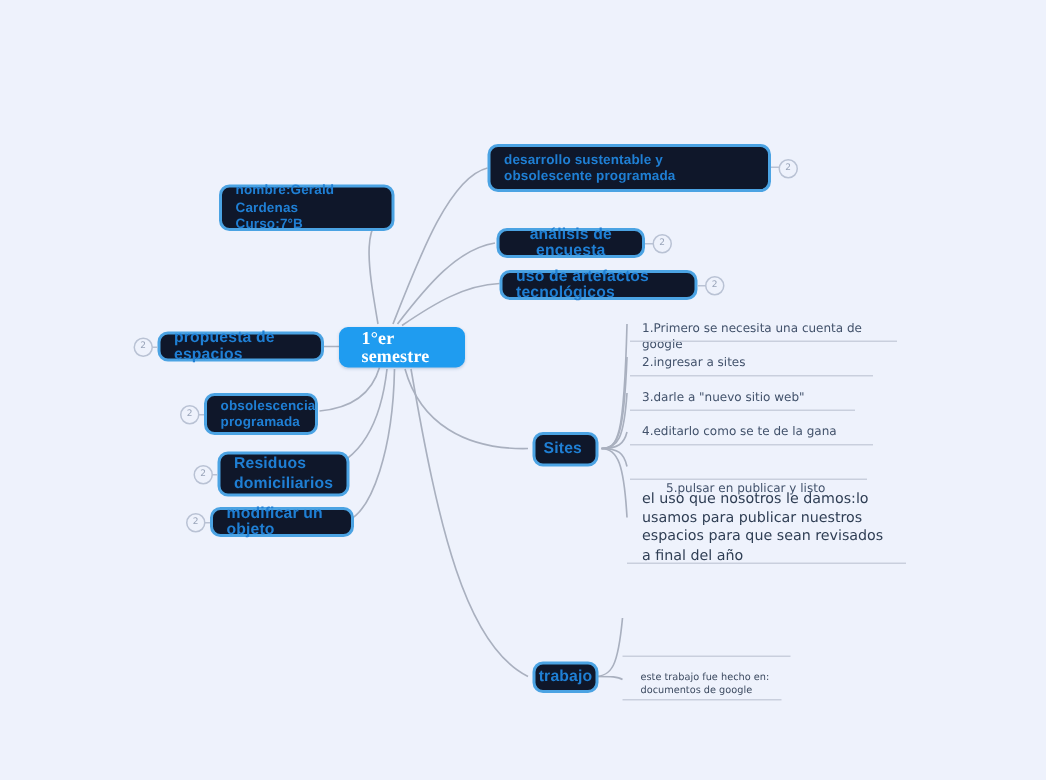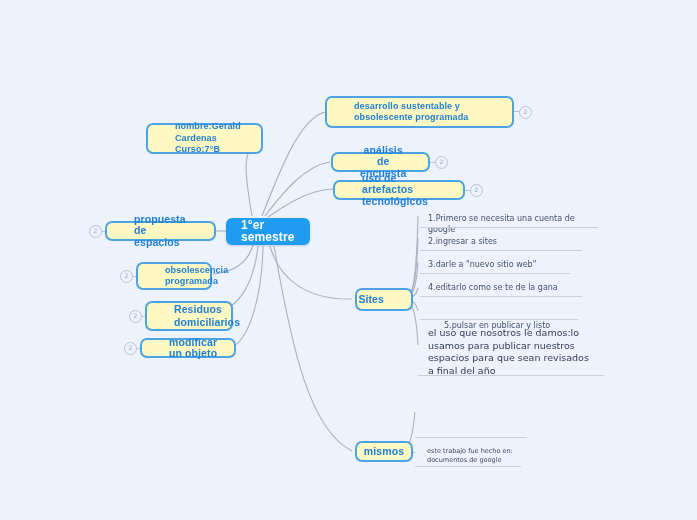--- a/index.html
+++ b/index.html
@@ -23,41 +23,42 @@
   #edges {
     position: absolute;
     left: 0; top: 0;
     width: 697px;
     height: 520px;
     pointer-events: none;
   }
   .node {
     position: absolute;
     box-sizing: border-box;
-    background: #fef9c3;
+    background: #0f172a;
     border: 2px solid #4ba3e3;
     border-radius: 7px;
     color: #1f7fd4;
     font-weight: bold;
     font-size: 9px;
     line-height: 11.5px;
-    padding: 5px 27px;
+    padding: 5px 9px;
     letter-spacing: 0.1px;
     white-space: pre-line;
     display: flex;
     align-items: center;
   }
   .node.root {
     background: #1f9cf0;
     border-color: #1f9cf0;
     color: #ffffff;
     font-size: 12px;
     border-radius: 6px;
     padding: 7px 13px;
     box-shadow: 0 1px 2px rgba(40,90,150,0.25);
+    font-family: Liberation Serif, serif;
   }
   .node.big {
     font-size: 10.5px;
     line-height: 13px;
   }
   .node.mid {
     font-size: 10.5px;
   }
   
   .leaf {
@@ -214,21 +215,21 @@
   <div class="leaf step" style="left:420px; top:280px; width:182px;">4.editarlo como se te de la gana</div>
   <div class="underline" style="left:420px; top:296px; width:162px;"></div>
 
   <div class="leaf step" style="left:420px; top:318px; width:182px;margin-left:16px;">5.pulsar en publicar y listo</div>
   <div class="underline" style="left:420px; top:319px; width:158px;"></div>
 
   <div class="leaf para" style="left:420px; top:324px; width:180px;">el uso que nosotros le damos:lo usamos para publicar nuestros espacios para que sean revisados a final del año</div>
   <div class="underline" style="left:418px; top:375px; width:186px;"></div>
 
   <div class="node big" style="left:355px; top:441px; width:44px; height:21px; justify-content:center;">
-    <span>mismos</span>
+    <span>trabajo</span>
   </div>
 
   <div class="underline" style="left:415px; top:437px; width:112px;"></div>
 
   <div class="leaf small" style="left:419px; top:444px; width:120px;">este trabajo fue hecho en:
  documentos de google</div>
   <div class="underline" style="left:415px; top:466px; width:106px;"></div>
 
 </div>
 

